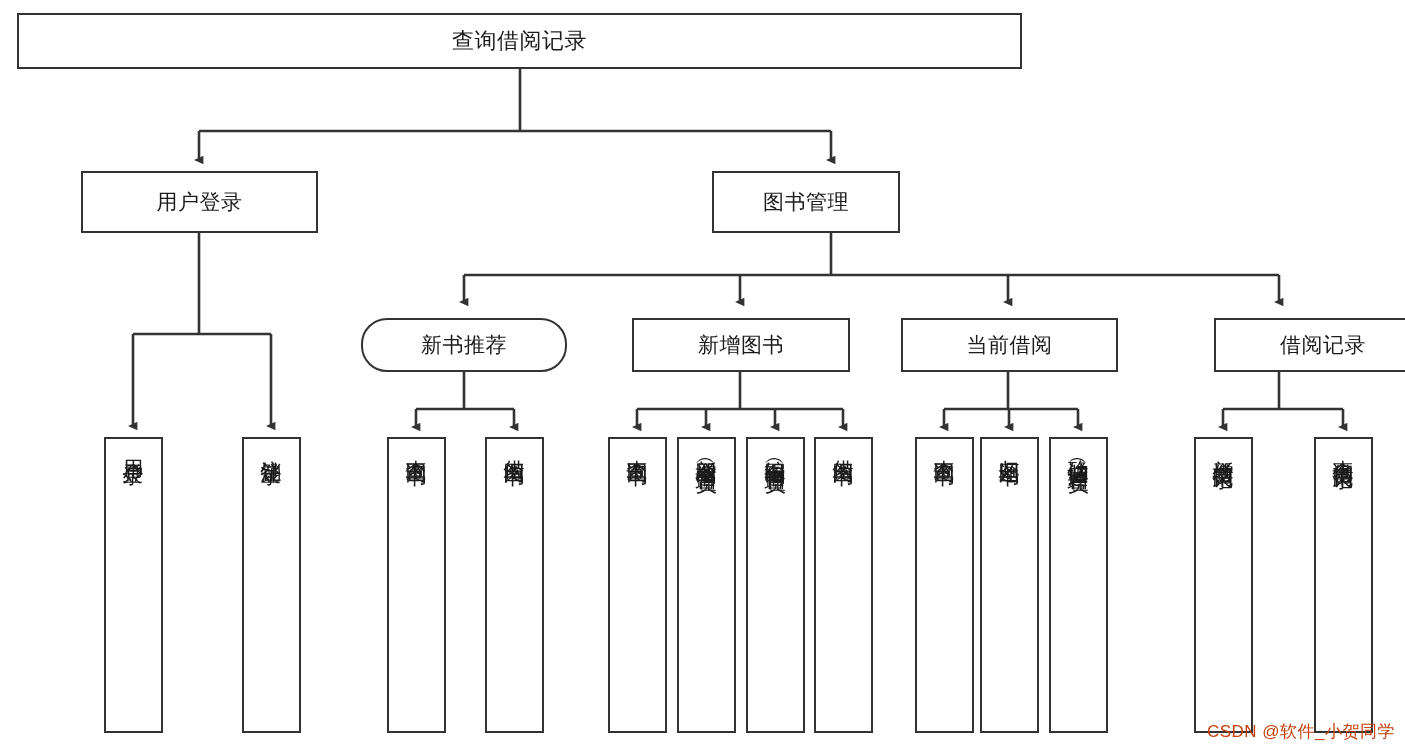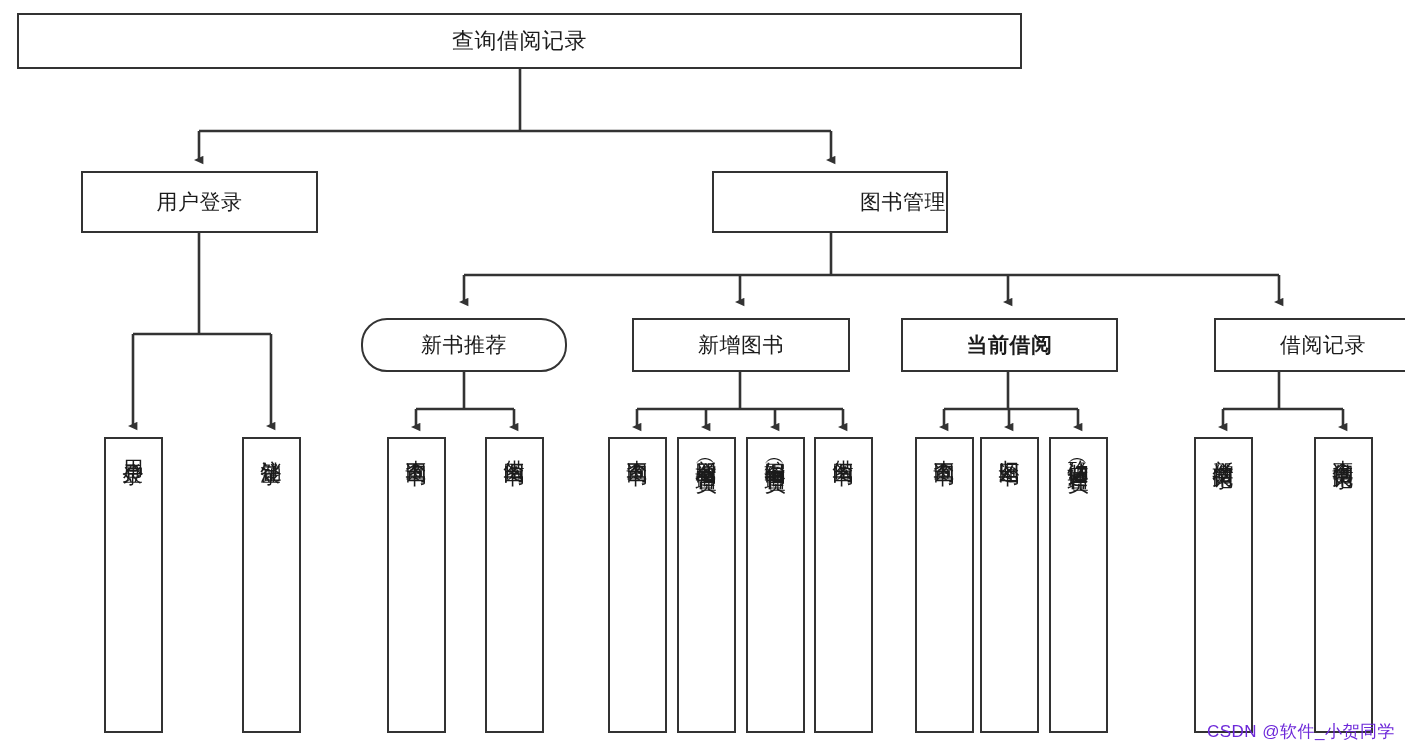--- a/index.html
+++ b/index.html
@@ -59,21 +59,21 @@
     line-height: 1;
   }
   #root-node .node-label {
     font-size: 22px;
   }
   #watermark {
     position: absolute;
     right: 10px;
     bottom: 4px;
     font-size: 17px;
-    color: #6d28d9;
+    color: #c2410c;
     letter-spacing: 0.5px;
     user-select: none;
     white-space: nowrap;
   }
 </style>
 </head>
 <body>
 
 <div id="diagram-root">
 
@@ -128,31 +128,31 @@
     </g>
   </svg>
 
   <div class="node horizontal" id="root-node" style="left:17px; top:13px; width:1005px; height:56px;">
     <span class="node-label">查询借阅记录</span>
   </div>
 
   <div class="node horizontal" style="left:81px; top:171px; width:237px; height:62px;">
     <span class="node-label">用户登录</span>
   </div>
-  <div class="node horizontal" style="left:712px; top:171px; width:236px; height:62px;justify-content:flex-end;">
+  <div class="node horizontal" style="left:712px; top:171px; width:188px; height:62px;">
     <span class="node-label">图书管理</span>
   </div>
 
   <div class="node horizontal" style="left:361px; top:318px; width:206px; height:54px;border-radius:26px;">
     <span class="node-label">新书推荐</span>
   </div>
   <div class="node horizontal" style="left:632px; top:318px; width:218px; height:54px;">
     <span class="node-label">新增图书</span>
   </div>
-  <div class="node horizontal" style="left:901px; top:318px; width:217px; height:54px;font-weight:bold;">
+  <div class="node horizontal" style="left:901px; top:318px; width:217px; height:54px;">
     <span class="node-label">当前借阅</span>
   </div>
   <div class="node horizontal" style="left:1170px; top:318px; width:218px; height:54px;margin-left:44px;">
     <span class="node-label">借阅记录</span>
   </div>
 
   <div class="node vertical" style="left:104px; top:437px; width:59px; height:296px;">
     <span class="node-label">用户登录</span>
   </div>
   <div class="node vertical" style="left:242px; top:437px; width:59px; height:296px;">

